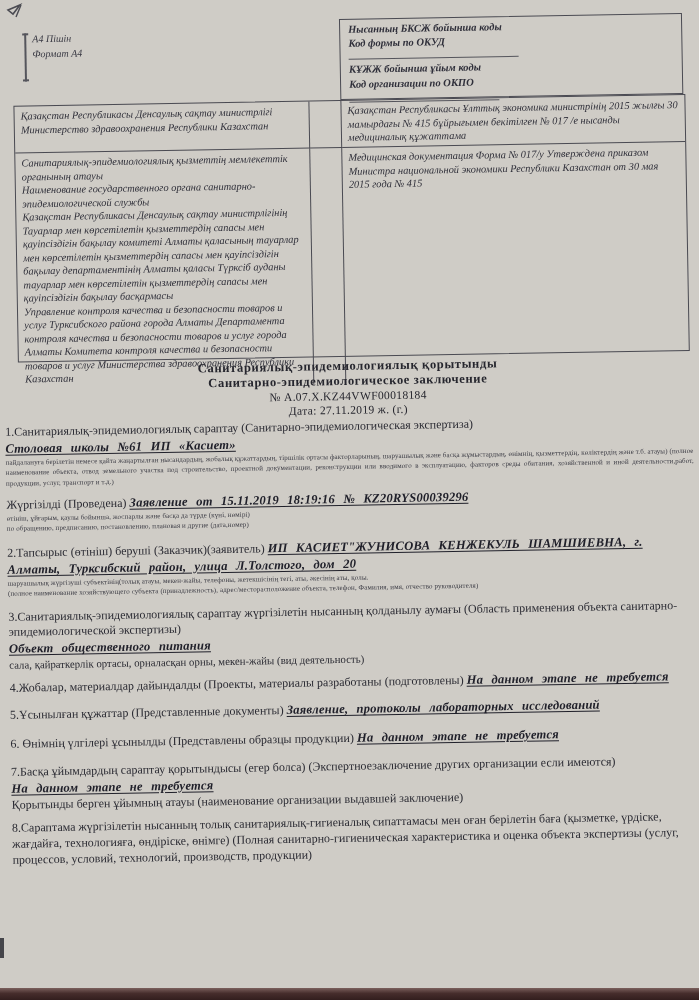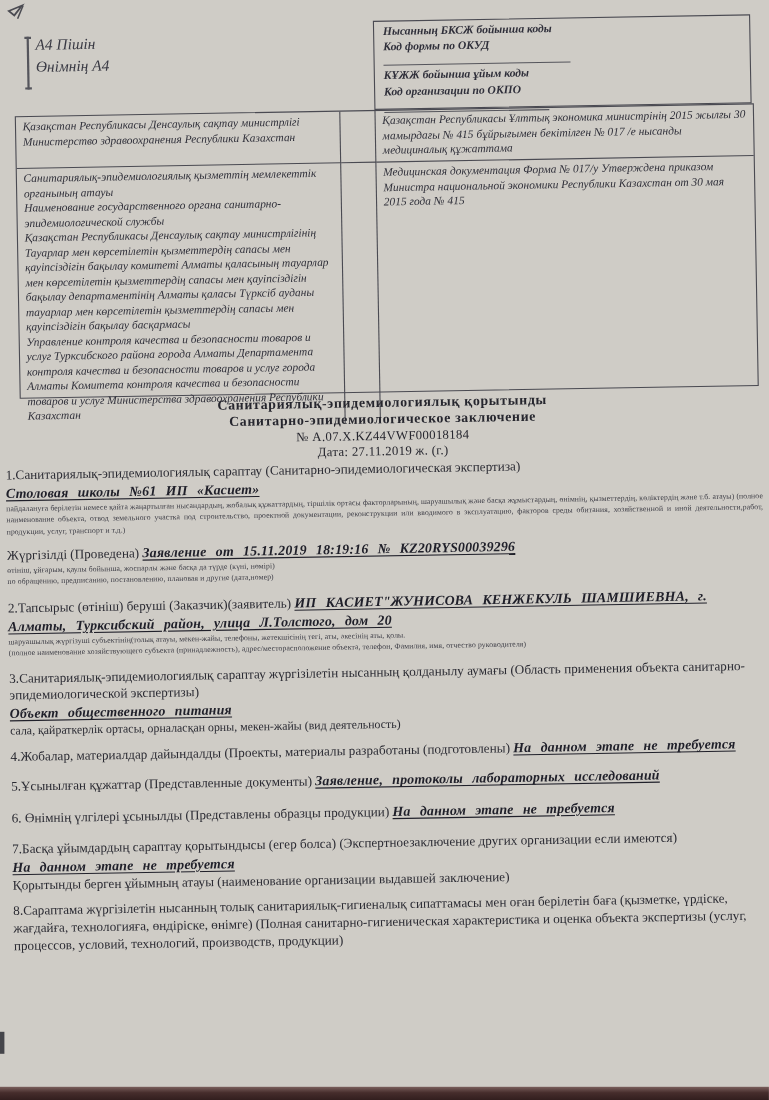--- a/index.html
+++ b/index.html
@@ -24,21 +24,21 @@
   .edge-mark{position:absolute;left:0;top:938px;width:4px;height:20px;background:#45454a;}
   .pen-mark{position:absolute;left:4px;top:2px;}
 
   .ink{
     position:absolute;left:0;top:0;width:699px;height:985px;
     transform:rotate(-1deg);transform-origin:340px 480px;
     color:#2e2e38;
   }
 
   
-  .format-block{position:absolute;left:40px;top:27px;font-style:italic;font-size:14px;line-height:1.45;color:#3a3a44;}
+  .format-block{position:absolute;left:40px;top:27px;font-style:italic;font-size:10px;line-height:1.45;color:#3a3a44;}
   .ibeam{position:absolute;left:-8px;top:1px;width:2px;height:48px;background:#55555c;}
   .ibeam:before,.ibeam:after{content:"";position:absolute;left:-2px;width:6px;height:2px;background:#55555c;}
   .ibeam:before{top:0;} .ibeam:after{bottom:0;}
 
   
   .codes-box{
     position:absolute;left:347px;top:19px;width:343px;height:81px;
     border:1px solid #4a4a52;box-sizing:border-box;
     font-style:italic;font-weight:bold;font-size:10.5px;line-height:1.35;
     padding:3px 8px 0 8px;color:#2f2f3a;
@@ -84,21 +84,21 @@
   <svg class="pen-mark" width="26" height="20" viewBox="0 0 26 20">
     <path d="M4 8 L16 3 L9 12 Z" fill="none" stroke="#4b4b52" stroke-width="1.6"></path>
     <path d="M17 3 L12 15" fill="none" stroke="#4b4b52" stroke-width="1.4"></path>
   </svg>
 
   <div class="ink">
 
     <div class="format-block">
       <div class="ibeam"></div>
       <div>А4 Пішін</div>
-      <div>Өнімнің А4</div>
+      <div>Формат А4</div>
     </div>
 
     <div class="codes-box">
       <div class="ln">Нысанның БКСЖ бойынша коды</div>
       <div class="ln">Код формы по ОКУД</div>
       <div class="blank-line w1"></div>
       <div class="ln" style="margin-top:3px;">КҰЖЖ бойынша ұйым коды</div>
       <div class="ln">Код организации по ОКПО</div>
       <div class="blank-line w2"></div>
     </div>

